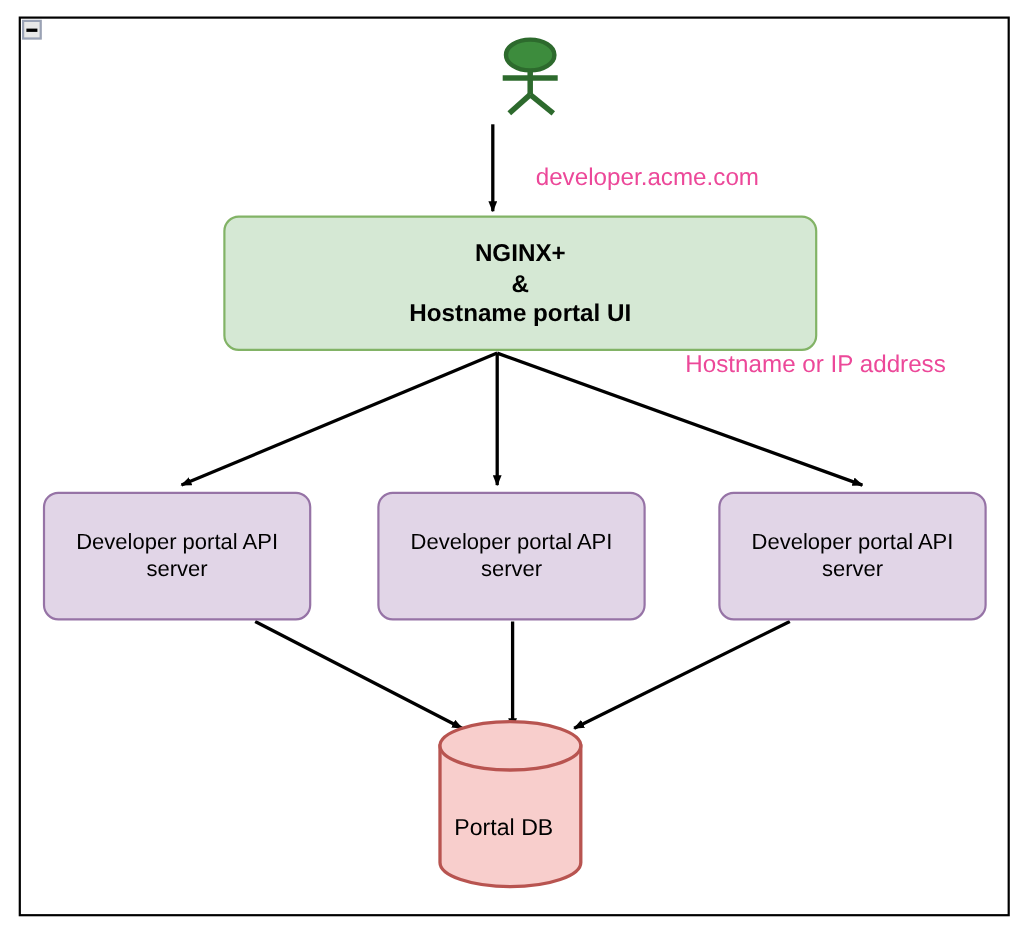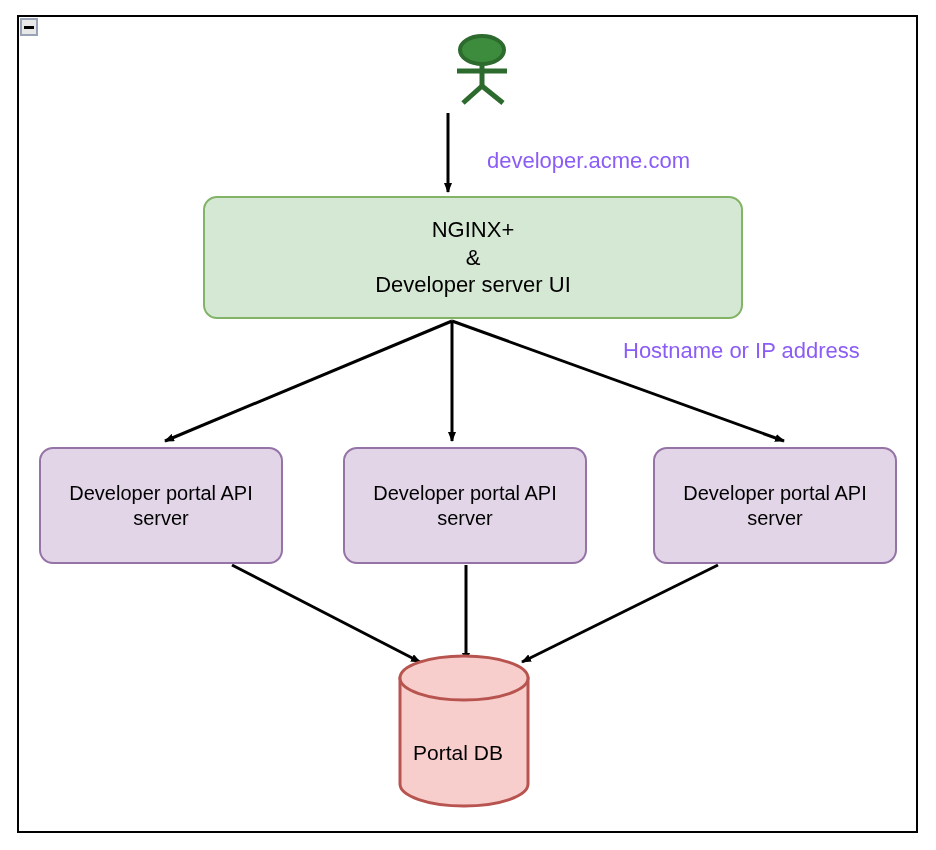--- a/index.html
+++ b/index.html
@@ -69,20 +69,21 @@
     z-index: 5;
   }
   .rounded-box {
     border-radius: 14px;
     border-width: 2px;
     border-style: solid;
   }
   .box-green {
     background: #d5e8d4;
     border-color: #82b366;
+    font-weight: bold;
   }
   .box-purple {
     background: #e1d5e7;
     border-color: #9673a6;
     align-items: center;
   }
   #node-nginx {
     left: 203px;
     top: 196px;
     width: 540px;
@@ -108,32 +109,32 @@
   #node-api-right {
     left: 653px;
     top: 447px;
     width: 244px;
     height: 117px;
     font-size: 20px;
     padding: 0 12px;
   }
   .edge-label {
     position: absolute;
-    color: #8b5cf6;
+    color: #ec4899;
     font-size: 22px;
     white-space: nowrap;
     z-index: 6;
   }
   #label-domain {
     left: 487px;
     top: 148px;
   }
   #label-hostname {
     left: 623px;
-    top: 338px;
+    top: 318px;
   }
   #db-label {
     position: absolute;
     left: 400px;
     top: 741px;
     width: 116px;
     text-align: center;
     font-size: 21px;
     color: #000000;
     z-index: 8;
@@ -178,21 +179,21 @@
     <g>
       <path d="M400,678 L400,784 A64,22 0 0 0 528,784 L528,678 Z" fill="#f8cecc" stroke="#b85450" stroke-width="3"></path>
       <ellipse cx="464" cy="678" rx="64" ry="22" fill="#f8cecc" stroke="#b85450" stroke-width="3"></ellipse>
     </g>
   </svg>
 
   <div class="node rounded-box box-green" id="node-nginx">
     <div>
       <div>NGINX+</div>
       <div>&amp;</div>
-      <div>Developer server UI</div>
+      <div>Hostname portal UI</div>
     </div>
   </div>
 
   <div class="node rounded-box box-purple" id="node-api-left">
     <div>
       <div>Developer portal API</div>
       <div>server</div>
     </div>
   </div>
 

